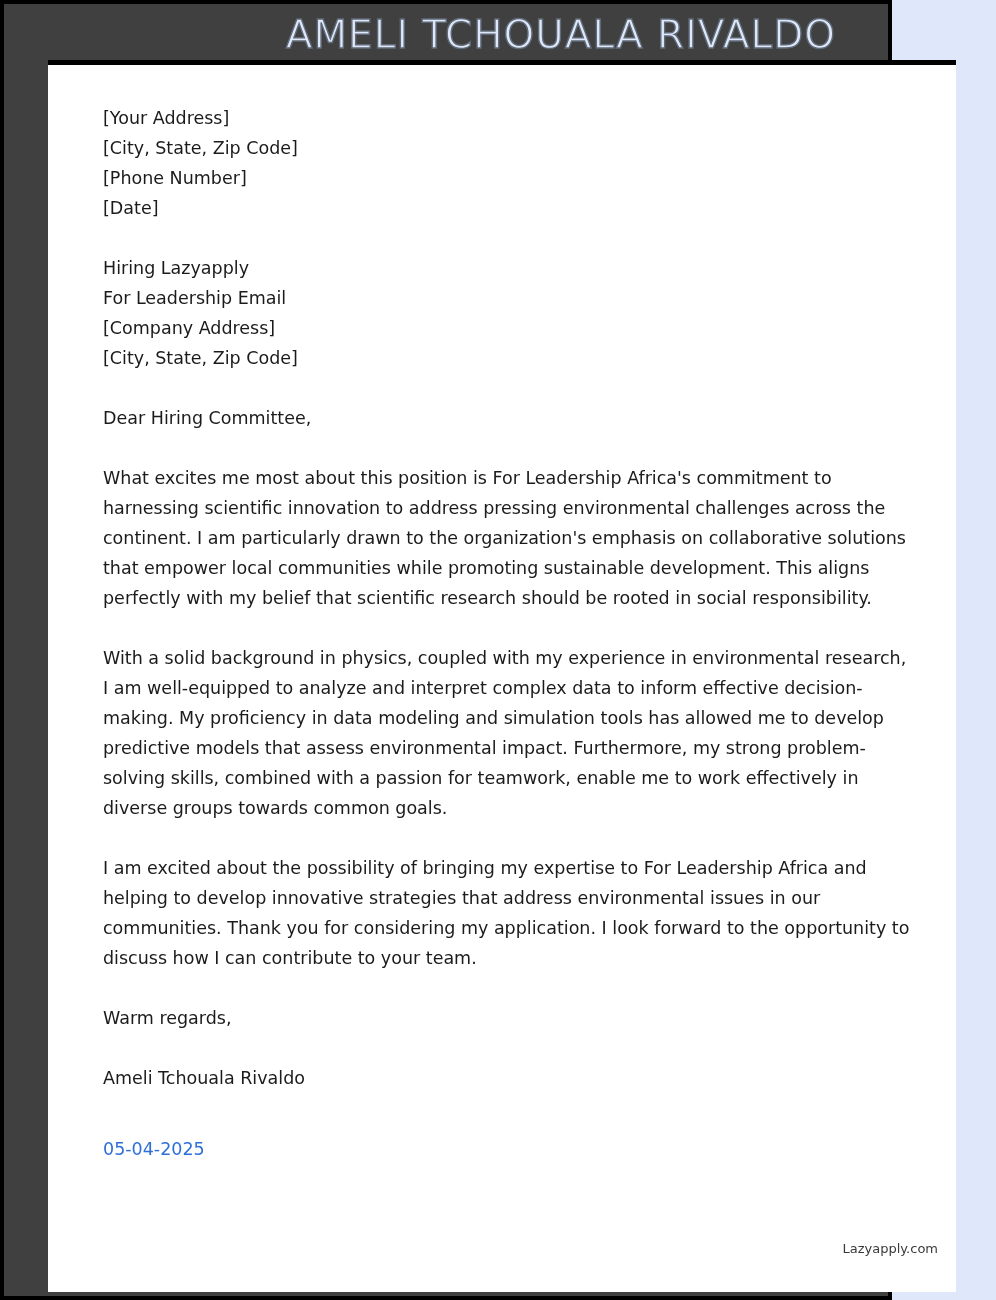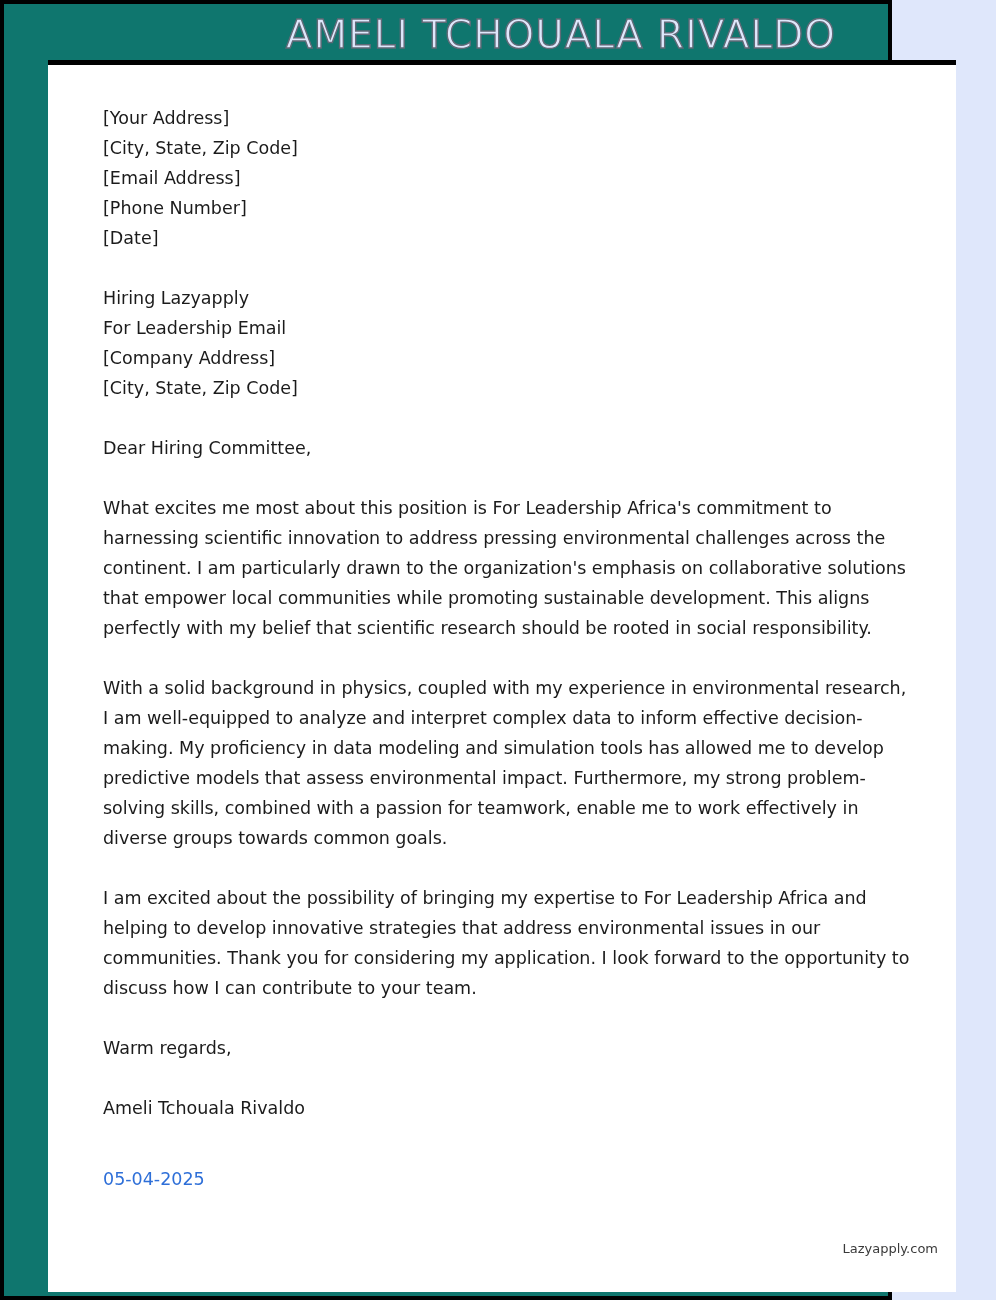--- a/index.html
+++ b/index.html
@@ -10,21 +10,21 @@
     width: 996px;
     height: 1300px;
     background: #dfe7fb;
     font-family: "DejaVu Sans", sans-serif;
     overflow: hidden;
   }
   .page {
     position: relative;
     width: 892px;
     height: 1300px;
-    background: #0f766e;
+    background: #404040;
     box-sizing: border-box;
     border: 4px solid #000000;
   }
   .header {
     position: absolute;
     top: 4px;
     left: 4px;
     right: 4px;
     height: 52px;
     display: flex;
@@ -101,21 +101,20 @@
     <div class="header-name">AMELI TCHOUALA RIVALDO</div>
   </div>
 
   <div class="sheet">
 
     <div class="letter">
 
       <div class="block">
         <div class="line">[Your Address]</div>
         <div class="line">[City, State, Zip Code]</div>
-        <div class="line">[Email Address]</div>
         <div class="line">[Phone Number]</div>
         <div class="line">[Date]</div>
       </div>
 
       <div class="block">
         <div class="line">Hiring Lazyapply</div>
         <div class="line">For Leadership Email</div>
         <div class="line">[Company Address]</div>
         <div class="line">[City, State, Zip Code]</div>
       </div>

